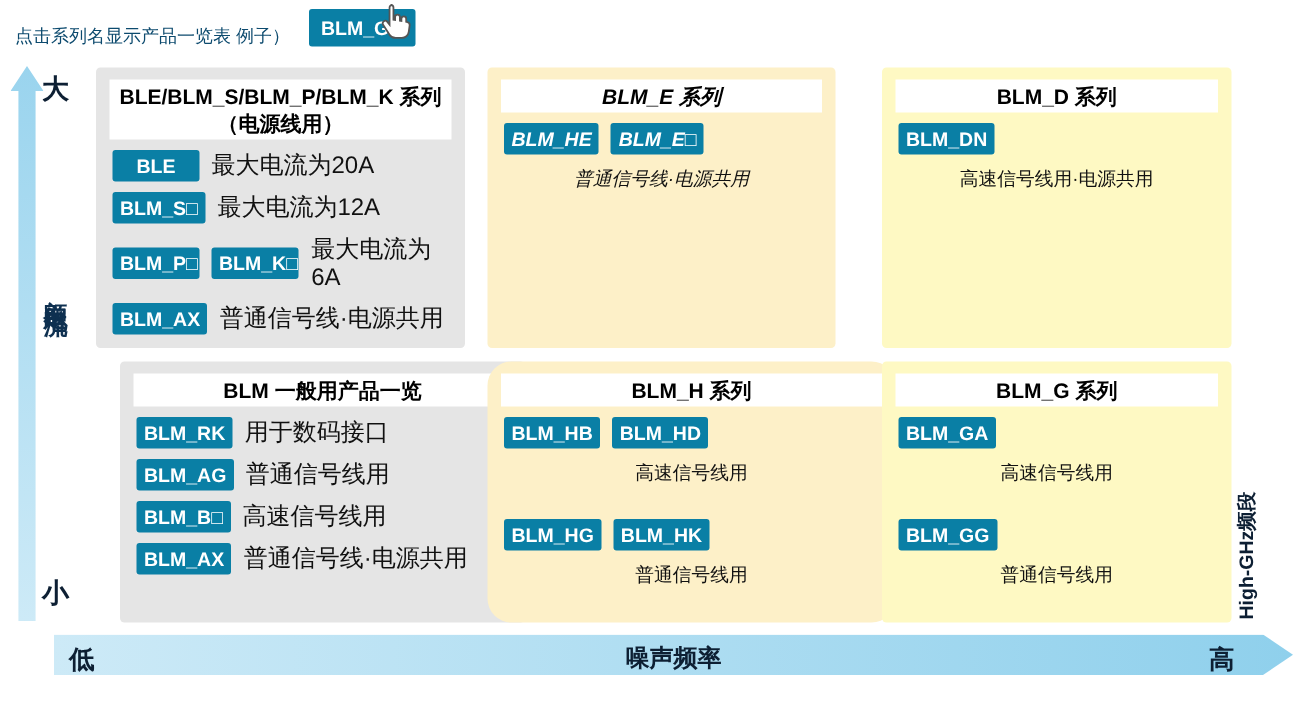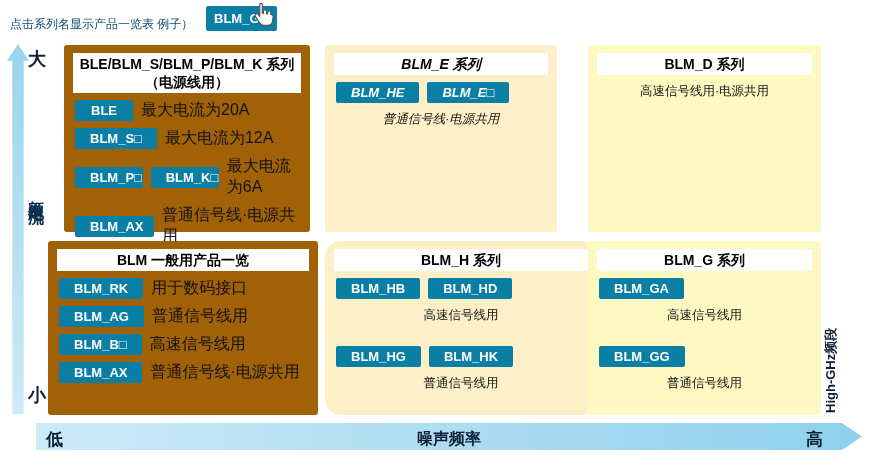--- a/index.html
+++ b/index.html
@@ -2,21 +2,21 @@
 <html><head>
 <meta charset="utf-8">
 <style>
   html,body{margin:0;padding:0;background:#fff;}
   #app{position:relative;width:874px;height:469px;background:#fff;overflow:hidden;
        font-family:"Liberation Sans","DejaVu Sans",sans-serif;color:#111;}
 
   
   .note{position:absolute;left:10px;top:16px;font-size:12px;color:#0c4a6e;}
   .pbtn{display:inline-block;background:#0a7fa5;color:#fff;font-weight:bold;font-size:13px;
-        line-height:17px;padding:2px 15px;min-width:58px;text-align:center;border-radius:2px;
+        line-height:17px;padding:2px 5px;min-width:58px;text-align:center;border-radius:2px;
         box-sizing:border-box;cursor:pointer;}
   .example-btn{position:absolute;left:206px;top:6px;min-width:64px;padding:4px 8px;font-size:13px;}
   .cursor{position:absolute;left:252px;top:1px;z-index:5;}
 
   
   .y-arrow{position:absolute;left:7px;top:44px;width:22px;height:370px;
            background:linear-gradient(180deg,#9ad4ee,#cdeaf7);
            clip-path:polygon(50% 0,100% 4.5%,76% 4.5%,76% 100%,24% 100%,24% 4.5%,0 4.5%);}
   .x-arrow{position:absolute;left:36px;top:423px;width:826px;height:27px;
            background:linear-gradient(90deg,#cdeaf7,#8fd0ec);
@@ -32,27 +32,27 @@
 
   
   .vlabel{position:absolute;top:399px;height:14px;line-height:14px;white-space:nowrap;
           font-size:13px;font-weight:bold;color:#0d1f33;
           transform-origin:0 100%;transform:rotate(-90deg);}
   #ghz-label{left:572px;}
   #highghz-label{left:838px;}
 
   
   .panel{position:absolute;border-radius:3px;}
-  .green{background:#a16207;}
+  .green{background:#e5e5e5;}
   .yellow{background:#fdf0c8;}
   .orange{background:#fef9c3;}
   #panel-power{left:64px;top:45px;width:246px;height:187px;}
   #panel-e{left:325px;top:45px;width:232px;height:187px;font-style:italic;}
   #panel-d{left:588px;top:45px;width:233px;height:187px;}
-  #panel-general{left:48px;top:241px;width:270px;height:174px;}
+  #panel-general{left:80px;top:241px;width:270px;height:174px;}
   #panel-h{left:325px;top:241px;width:272px;height:174px;border-radius:16px;}
   #panel-g{left:588px;top:241px;width:233px;height:174px;}
 
   .ptitle{background:#fff;margin:8px 9px 7px;text-align:center;font-weight:bold;
           font-size:14px;color:#000;padding:2px 2px;line-height:18px;}
   .prow{display:flex;align-items:center;gap:8px;padding:0 11px;margin-bottom:7px;}
   .brow{display:flex;align-items:center;gap:8px;padding:0 11px;}
   .pdesc{font-size:16px;color:#111;}
   .cdesc{text-align:center;font-size:12.5px;color:#111;margin-top:8px;}
   .g2{margin-top:22px;}
@@ -108,20 +108,23 @@
     <div class="ptitle">BLM_E 系列</div>
     <div class="brow">
       <span class="pbtn">BLM_HE</span>
       <span class="pbtn">BLM_E□</span>
     </div>
     <div class="cdesc">普通信号线·电源共用</div>
   </div>
 
   <div class="panel orange" id="panel-d">
     <div class="ptitle">BLM_D 系列</div>
+    <div class="brow">
+      <span class="pbtn">BLM_DN</span>
+    </div>
     <div class="cdesc">高速信号线用·电源共用</div>
   </div>
 
   <div class="panel green" id="panel-general">
     <div class="ptitle">BLM 一般用产品一览</div>
     <div class="prow">
       <span class="pbtn">BLM_RK</span>
       <span class="pdesc">用于数码接口</span>
     </div>
     <div class="prow">

